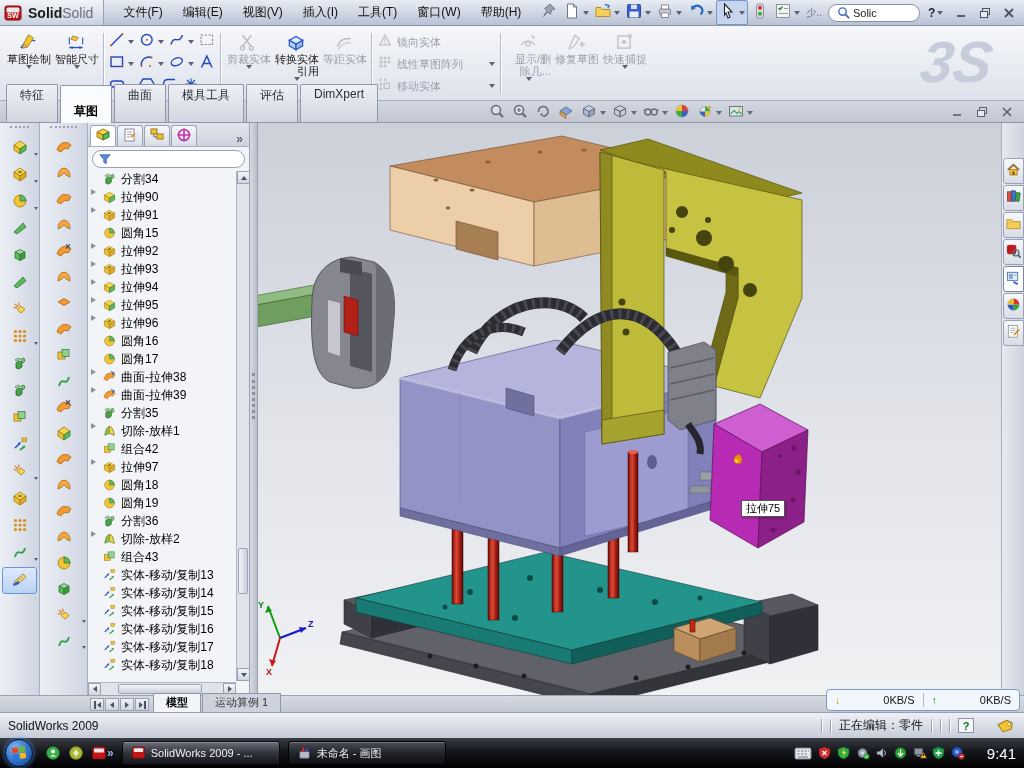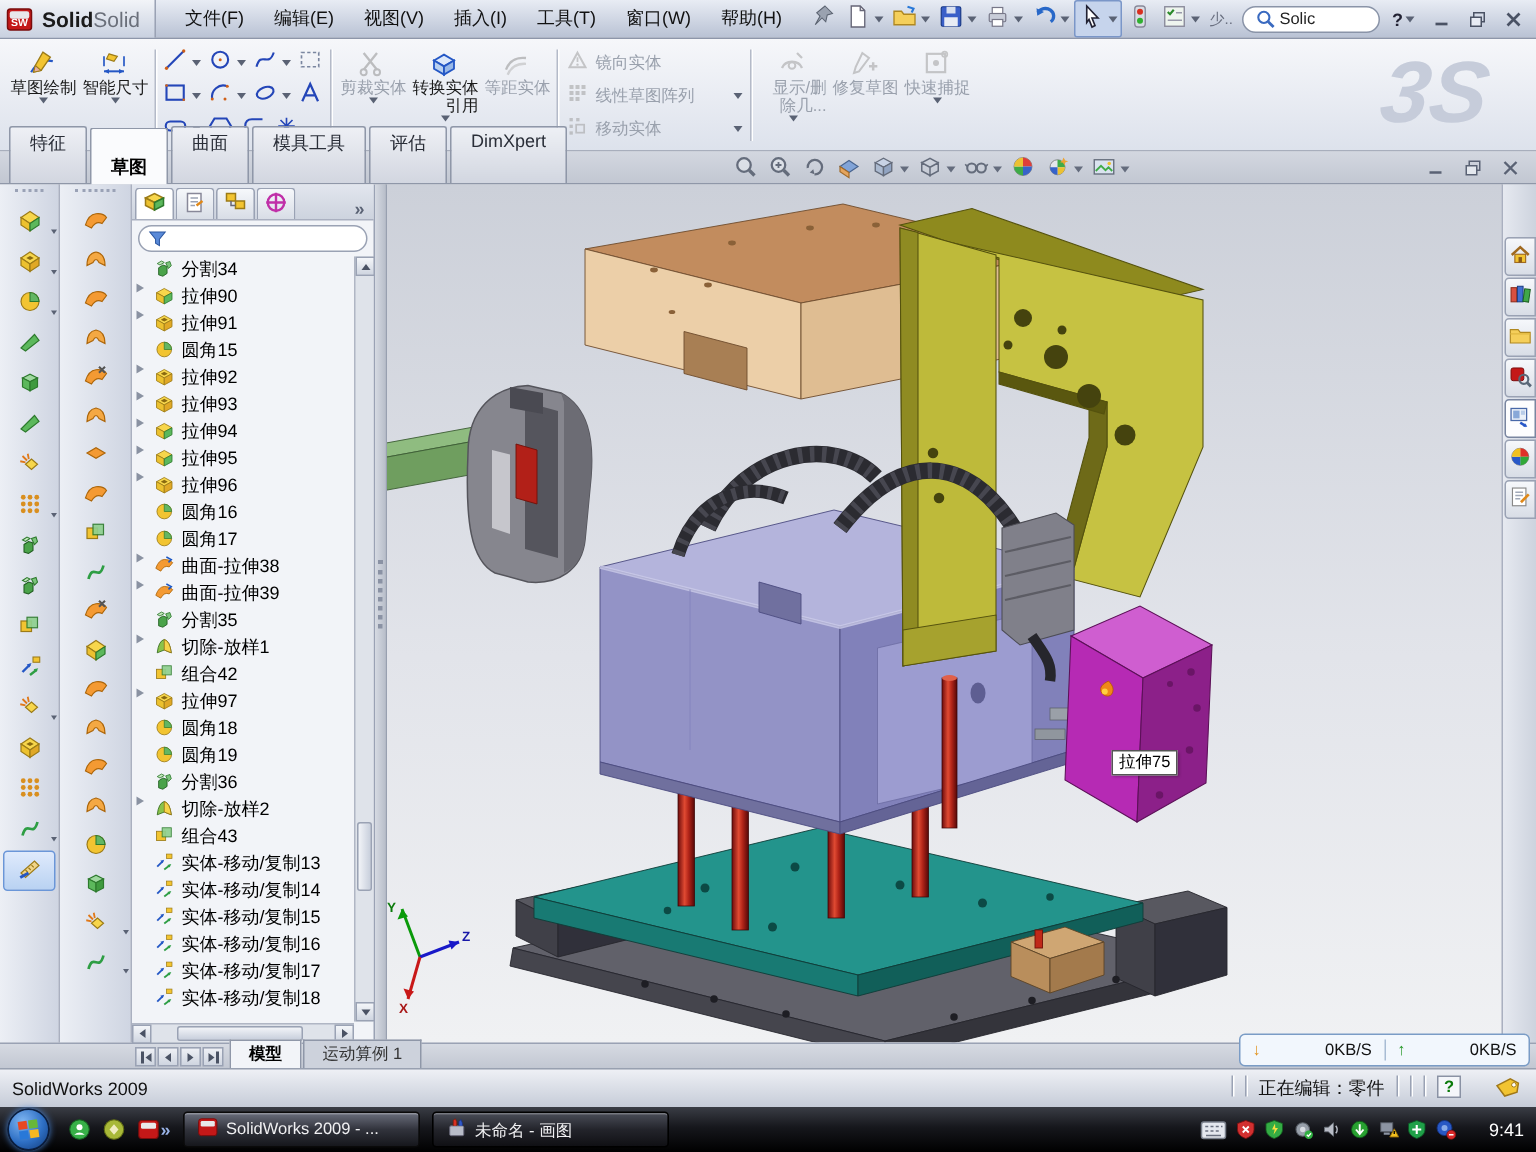--- a/index.html
+++ b/index.html
@@ -94,39 +94,39 @@
 
 #modelbar{position:absolute;left:0;top:695px;width:1024px;height:17px;background:linear-gradient(#d6dae2,#c2c7d2);border-top:1px solid #9aa2b4;display:flex;align-items:flex-end}
 #mnav{display:flex;gap:1px;margin-left:90px;margin-bottom:1px}
 .mnavb{width:14px;height:13px;background:linear-gradient(#eef0f5,#cfd5e0);border:1px solid #9aa2b4;display:flex;align-items:center;justify-content:center;gap:1px}
 #mtabs{display:flex;margin-left:4px}
 .mtab{padding:1px 12px 2px;font-size:11px;border:1px solid #8f97a8;border-bottom:none;background:#cdd2dc;color:#333;margin-right:1px}
 .mtab.active{background:#f2f4f8;font-weight:bold;color:#000}
 
 #statusbar{position:absolute;left:0;top:712px;width:1024px;height:26px;background:linear-gradient(#eef0f5,#c6ccd8);border-top:1px solid #98a0b0;display:flex;align-items:center}
 #sb-left{margin-left:8px;color:#111}
-#sb-right{margin-left:auto;display:flex;align-items:flex-start;gap:8px;margin-right:10px}
+#sb-right{margin-left:auto;display:flex;align-items:center;gap:8px;margin-right:10px}
 .sbsep{width:1px;height:14px;background:#9aa2b4;box-shadow:1px 0 0 #fff}
 #sb-edit{color:#111}
 #sb-q{width:16px;height:15px;border:1px solid #8a92a4;background:#f4f6fa;color:#0a7a0a;font-weight:bold;font-size:11px;display:flex;align-items:center;justify-content:center}
 
 #netbadge{position:absolute;left:826px;top:689px;width:194px;height:22px;background:#f2f7fd;border:1px solid #7a9cc6;border-radius:4px;display:flex;align-items:center;z-index:60;font-size:11px}
 #netbadge .half{flex:1;display:flex;align-items:center;justify-content:space-between;padding:0 8px}
 #netbadge .vr{width:1px;height:14px;background:#a8bcd4}
 .arr-d{color:#e09018;font-weight:bold}
 .arr-u{color:#2a9a2a;font-weight:bold}
 
 #taskbar{position:absolute;left:0;top:738px;width:1024px;height:30px;background:linear-gradient(#3a3d45,#16171c 45%,#000);display:flex;align-items:center}
 #startorb{width:28px;height:28px;margin-left:5px;border-radius:50%;background:radial-gradient(circle at 35% 30%,#7fb6f2,#2e6fc4 55%,#123a78);border:1px solid #0a1e40;display:flex;align-items:center;justify-content:center;box-shadow:0 0 5px #4a86d8}
 #quick{display:flex;align-items:center;gap:7px;margin-left:12px}
 #ql-chev{color:#9ab4e8;font-weight:bold;font-size:12px}
 .task{height:24px;display:flex;align-items:center;gap:5px;padding:0 8px;margin-left:8px;border-radius:3px;border:1px solid #000;background:linear-gradient(#4a4d58,#23242b 50%,#101014);color:#f0f0f2;font-size:11px;width:158px;white-space:nowrap;overflow:hidden;box-shadow:inset 0 1px 0 rgba(255,255,255,.25)}
 .task.active{background:linear-gradient(#6a6e7c,#31333c 50%,#16171c);border-color:#0a0a0a}
 #tray{margin-left:auto;display:flex;align-items:center;gap:6px;margin-right:8px}
-#clock{color:#fff;font-size:12px;margin-left:16px}
+#clock{color:#fff;font-size:15px;margin-left:16px}
 .ticon{display:flex;align-items:center}
 </style>
 </head>
 <body>
 
 <div id="titlebar">
   <div id="swlogo">
     <svg width="20" height="20" viewBox="0 0 20 20">
       <rect x="1" y="3" width="16" height="14" rx="2" fill="#c41818" stroke="#7a0c0c"></rect>
       <rect x="2.5" y="4.5" width="13" height="5" rx="1.5" fill="#e8e8ea"></rect>

